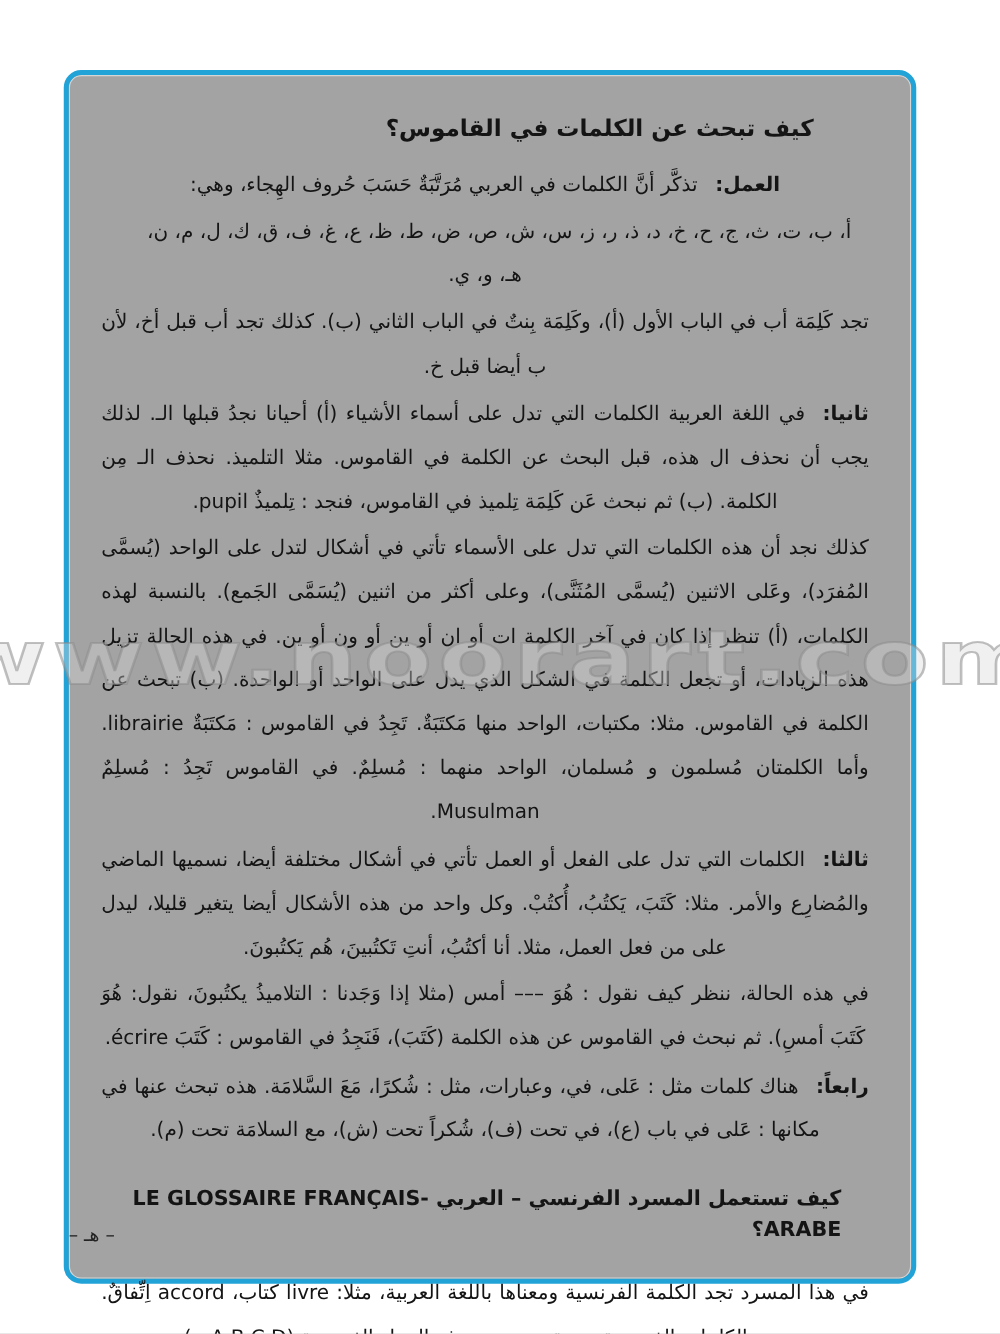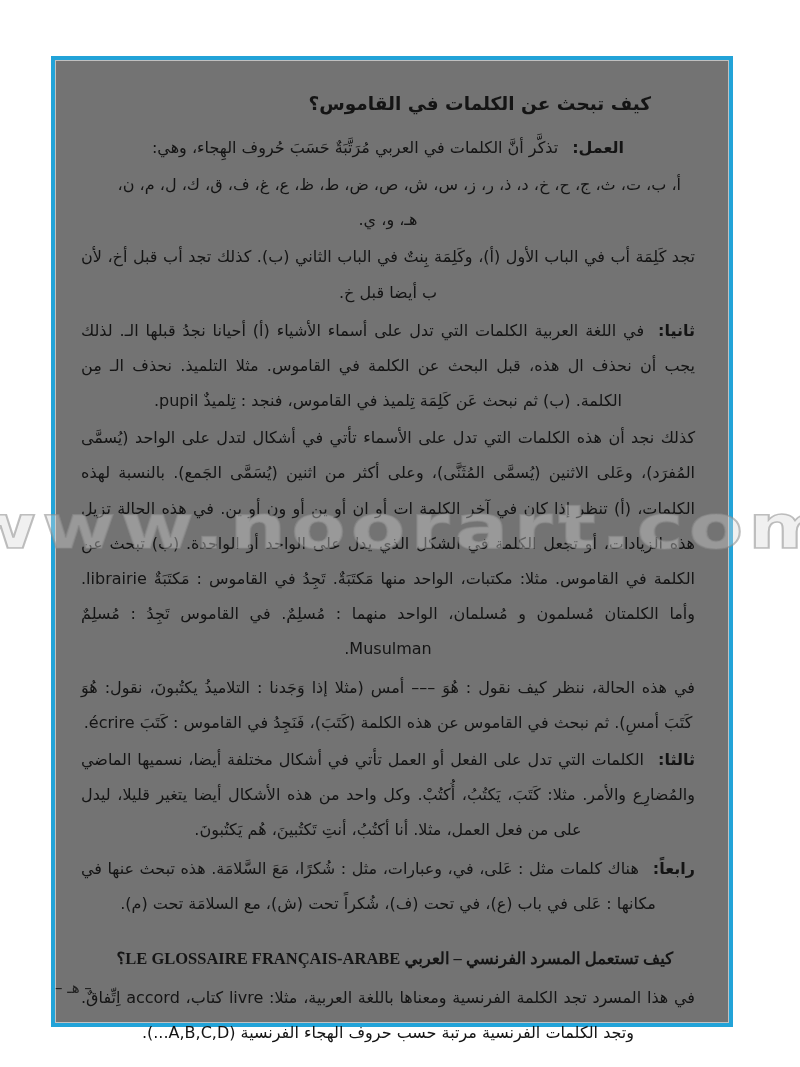--- a/index.html
+++ b/index.html
@@ -9,42 +9,41 @@
     background: #ffffff;
     position: relative;
     overflow: hidden;
     font-family: "DejaVu Sans", sans-serif;
     color: #141414;
   }
   .frame {
     position: absolute;
     left: 51px; top: 56px;
     width: 682px; height: 971px;
-    background: #737373;
+    background: #a3a3a3;
     border: 4px solid #22a3d8;
-    border-radius: 0;
+    border-radius: 14px;
     box-shadow: inset 0 0 0 1px rgba(255,255,255,0.55);
   }
   .content {
     direction: rtl;
     padding: 30px 34px 0 26px;
   }
   .h1 {
     font-size: 18.5px;
     font-weight: bold;
     text-align: right;
     margin: 0 44px 12px 0;
     line-height: 1.5;
   }
   .h1.glossary {
     margin-top: 26px;
-    margin-bottom: 8px;
+    margin-bottom: 20px;
     margin-right: 22px;
     font-size: 16.5px;
-    font-family: Liberation Serif, serif;
   }
   .para {
     font-size: 16px;
     line-height: 2.2;
     margin: 0 0 2px 0;
     text-align: justify;
     text-align-last: center;
     -moz-text-align-last: center;
   }
   .para.center {
@@ -98,22 +97,22 @@
       <p class="para center">أ، ب، ت، ث، ج، ح، خ، د، ذ، ر، ز، س، ش، ص، ض، ط، ظ، ع، غ، ف، ق، ك، ل، م، ن، هـ، و، ي.</p>
       <p class="para">تجد كَلِمَة أب في الباب الأول (أ)، وكَلِمَة بِنتٌ في الباب الثاني (ب). كذلك تجد أب قبل أخ، لأن ب أيضا قبل خ.</p>
     </div>
 
     <div class="sec">
       <p class="para"><b class="label">ثانيا:</b><span>في اللغة العربية الكلمات التي تدل على أسماء الأشياء (أ) أحيانا نجدُ قبلها الـ. لذلك يجب أن نحذف ال هذه، قبل البحث عن الكلمة في القاموس. مثلا التلميذ. نحذف الـ مِن الكلمة. (ب) ثم نبحث عَن كَلِمَة تِلميذ في القاموس، فنجد : تِلميذٌ pupil.</span></p>
       <p class="para">كذلك نجد أن هذه الكلمات التي تدل على الأسماء تأتي في أشكال لتدل على الواحد (يُسمَّى المُفرَد)، وعَلى الاثنين (يُسمَّى المُثَنَّى)، وعلى أكثر من اثنين (يُسَمَّى الجَمع). بالنسبة لهذه الكلمات، (أ) تنظر إذا كان في آخر الكلمة ات أو ان أو ين أو ون أو ين. في هذه الحالة تزيل هذه الزيادات، أو تجعل الكلمة في الشكل الذي يدل على الواحد أو الواحدة. (ب) تبحث عن الكلمة في القاموس. مثلا: مكتبات، الواحد منها مَكتَبَةٌ. تَجِدُ في القاموس : مَكتَبَةٌ librairie. وأما الكلمتان مُسلمون و مُسلمان، الواحد منهما : مُسلِمٌ. في القاموس تَجِدُ : مُسلِمٌ Musulman.</p>
     </div>
 
     <div class="sec">
+      <p class="para"><b class="label">ثالثا:</b><span>الكلمات التي تدل على الفعل أو العمل تأتي في أشكال مختلفة أيضا، نسميها الماضي والمُضارِع والأمر. مثلا: كَتَبَ، يَكتُبُ، أُكتُبْ. وكل واحد من هذه الأشكال أيضا يتغير قليلا، ليدل على من فعل العمل، مثلا. أنا أكتُبُ، أنتِ تَكتُبينَ، هُم يَكتُبونَ.</span></p>
       <p class="para">في هذه الحالة، ننظر كيف نقول : هُوَ ––– أمس (مثلا إذا وَجَدنا : التلاميذُ يكتُبونَ، نقول: هُوَ كَتَبَ أمسِ). ثم نبحث في القاموس عن هذه الكلمة (كَتَبَ)، فَنَجِدُ في القاموس : كَتَبَ écrire.</p>
-      <p class="para"><b class="label">ثالثا:</b><span>الكلمات التي تدل على الفعل أو العمل تأتي في أشكال مختلفة أيضا، نسميها الماضي والمُضارِع والأمر. مثلا: كَتَبَ، يَكتُبُ، أُكتُبْ. وكل واحد من هذه الأشكال أيضا يتغير قليلا، ليدل على من فعل العمل، مثلا. أنا أكتُبُ، أنتِ تَكتُبينَ، هُم يَكتُبونَ.</span></p>
     </div>
 
     <div class="sec">
       <p class="para"><b class="label">رابعاً:</b><span>هناك كلمات مثل : عَلى، في، وعبارات، مثل : شُكرًا، مَعَ السَّلامَة. هذه تبحث عنها في مكانها : عَلى في باب (ع)، في تحت (ف)، شُكراً تحت (ش)، مع السلامَة تحت (م).</span></p>
     </div>
 
     <h2 class="h1 glossary">كيف تستعمل المسرد الفرنسي – العربي LE GLOSSAIRE FRANÇAIS-ARABE؟</h2>
 
     <div class="sec">
       <p class="para">في هذا المسرد تجد الكلمة الفرنسية ومعناها باللغة العربية، مثلا: livre كتاب، accord اِتِّفاقٌ. وتجد الكلمات الفرنسية مرتبة حسب حروف الهجاء الفرنسية (A,B,C,D...).</p>

